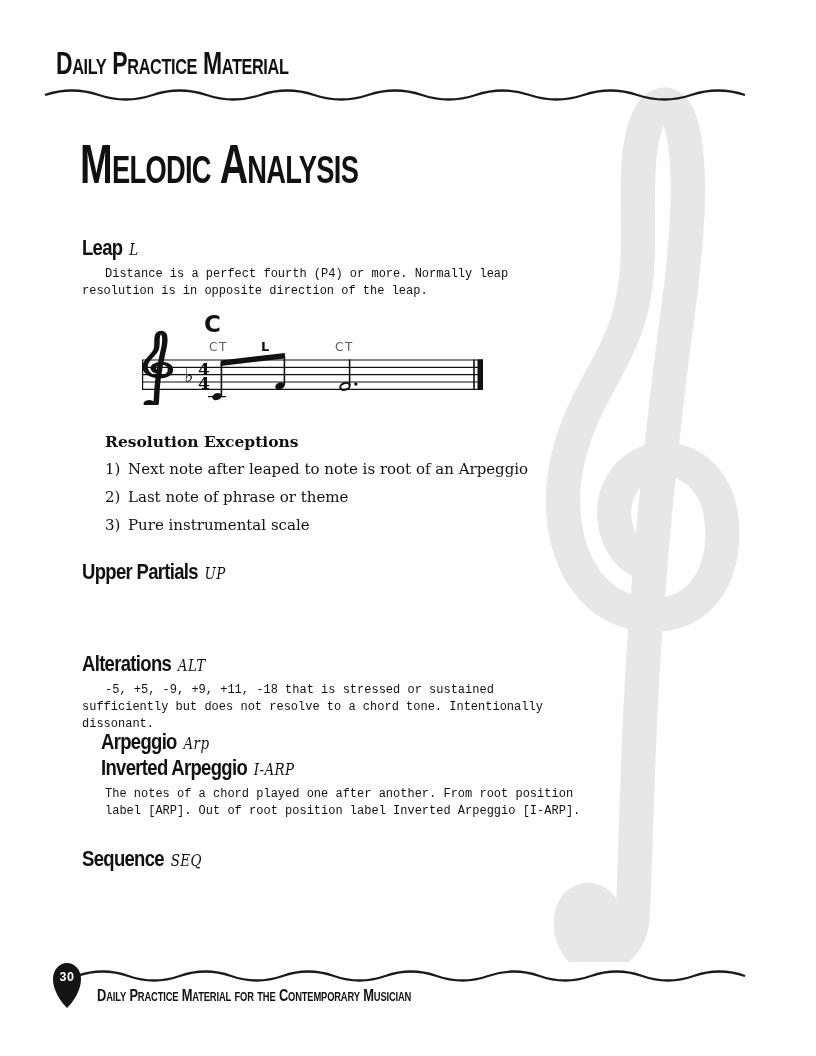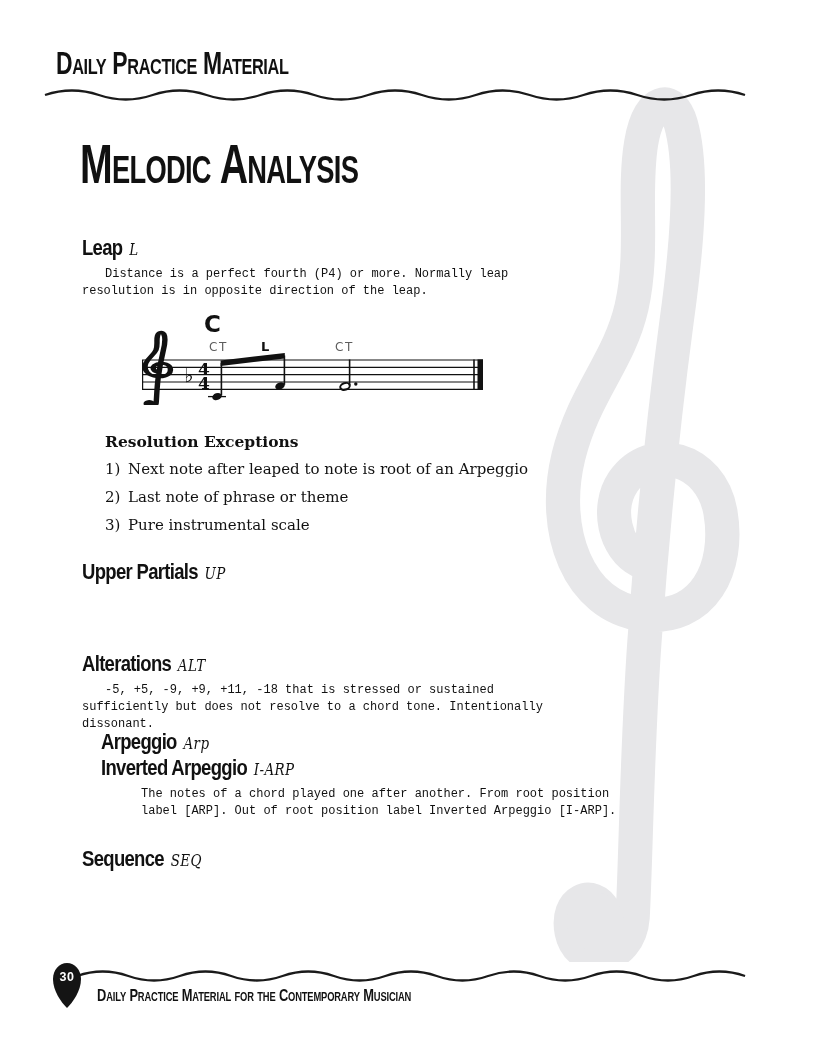--- a/index.html
+++ b/index.html
@@ -29,21 +29,21 @@
   h2.sec{margin:0;display:flex;align-items:baseline;white-space:nowrap;
          transform:scaleX(.84);transform-origin:0 50%;}
   h2.sec .hword{font-family:"Liberation Sans",sans-serif;font-weight:700;
                 font-size:22px;line-height:1;letter-spacing:-.8px;}
   h2.sec .habbr{font-family:"DejaVu Serif",serif;font-style:italic;font-weight:400;
                 font-size:16px;margin-left:8px;letter-spacing:.5px;}
   .sec2line{display:flex;flex-direction:column;gap:4px;}
 
   
   p.copy{margin:0;font-size:12px;line-height:17px;width:502px;text-indent:23px;font-family:Liberation Mono, monospace;}
-  p.copy.noindent{text-indent:0;width:478px;margin-left:36px;}
+  p.copy.noindent{text-indent:0;width:478px;}
   .subhead{font-weight:700;font-size:15.5px;}
   .li{display:flex;font-size:15px;line-height:18px;}
   .li .num{width:23px;flex:0 0 23px;}
 
   
   .mchord{font-family:"DejaVu Sans",sans-serif;font-weight:700;font-size:23px;fill:#111;}
   .mlabel{font-family:"DejaVu Sans",sans-serif;font-size:12px;fill:#5d5d5d;letter-spacing:1.5px;}
   .mlabel-strong{font-family:"DejaVu Sans",sans-serif;font-size:13px;font-weight:700;fill:#111;letter-spacing:1px;}
   .msig{font-family:"DejaVu Serif",serif;font-weight:700;font-size:17px;fill:#111;}
   .mflat{font-family:"DejaVu Sans",sans-serif;font-size:20px;fill:#111;}

